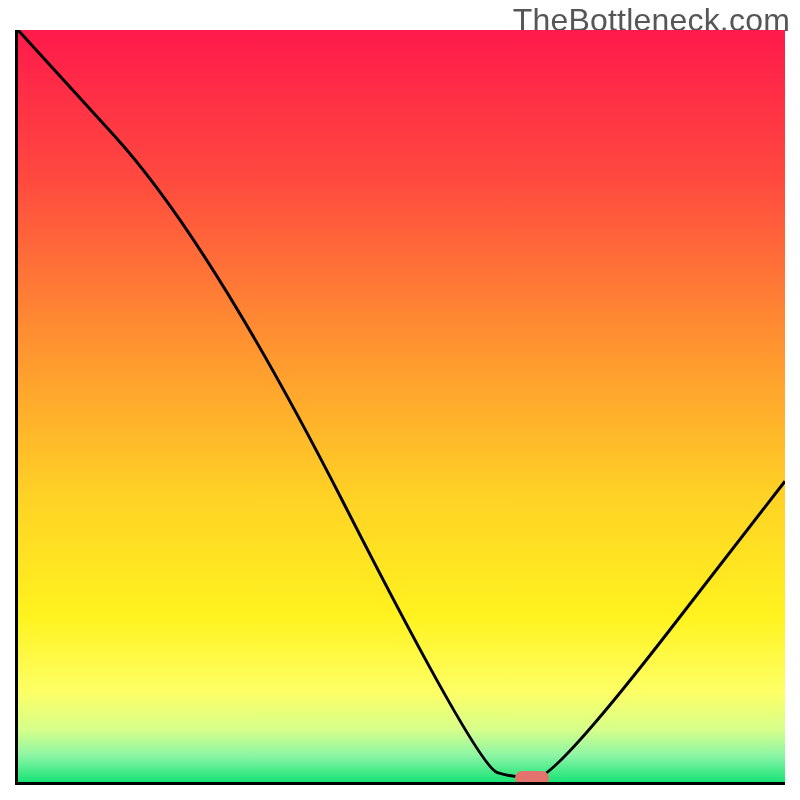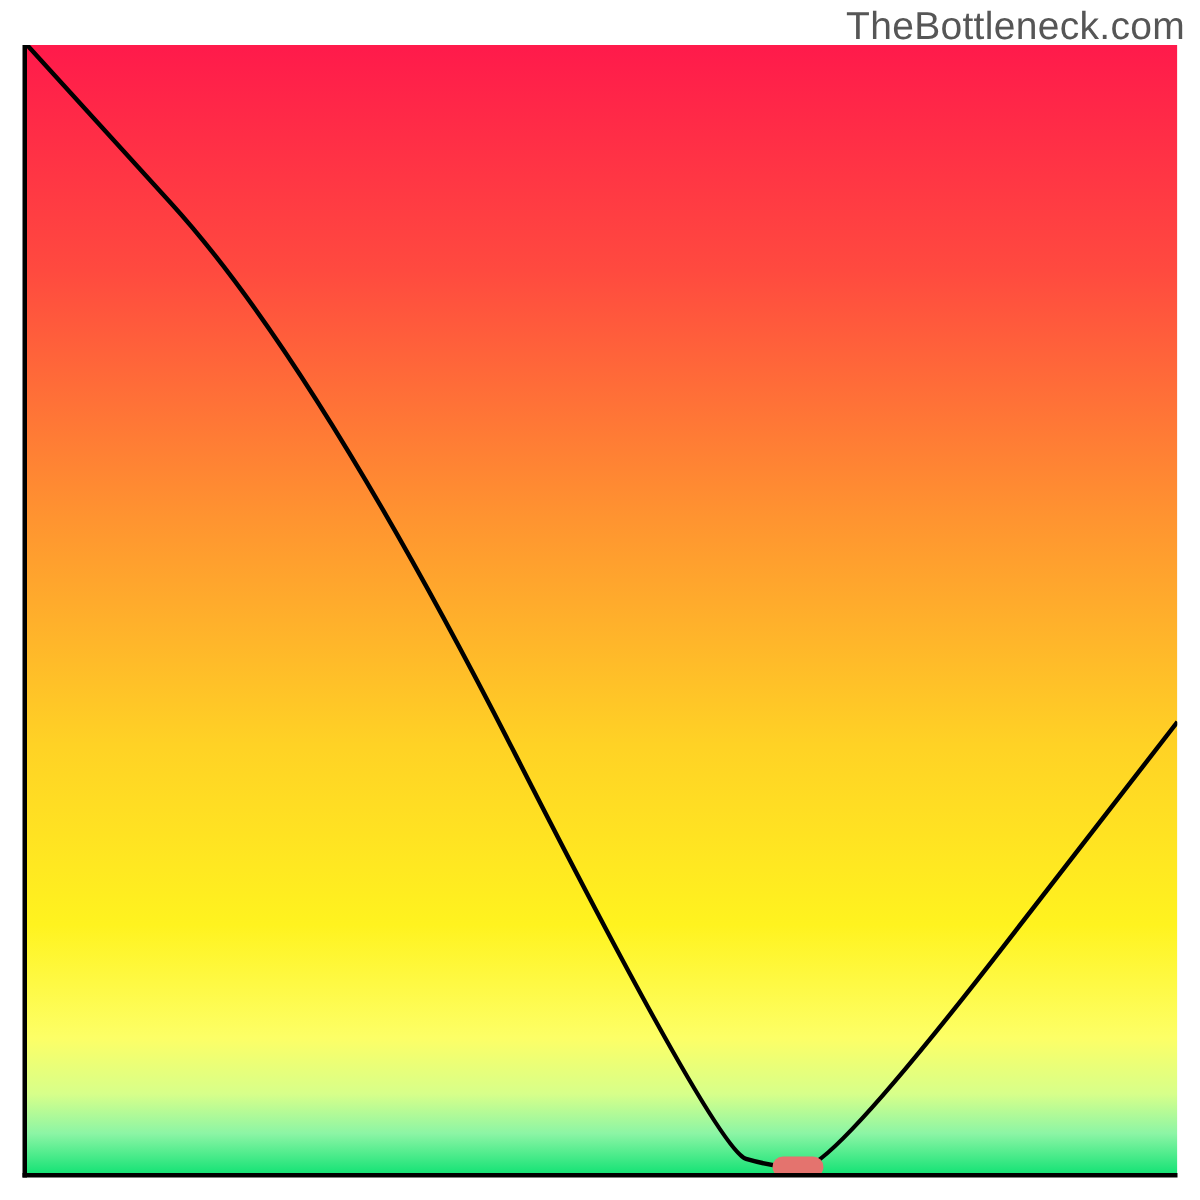--- a/index.html
+++ b/index.html
@@ -12,21 +12,21 @@
   }
   .stage {
     position: relative;
     width: 800px;
     height: 800px;
   }
   .watermark {
     position: absolute;
     top: 2px;
     right: 10px;
-    font-size: 26px;
+    font-size: 32px;
     font-weight: 500;
     color: #565656;
     letter-spacing: 0.2px;
     font-family: Arial, Helvetica, sans-serif;
   }
   .plot-frame {
     position: absolute;
     left: 15px;
     top: 30px;
     width: 770px;

